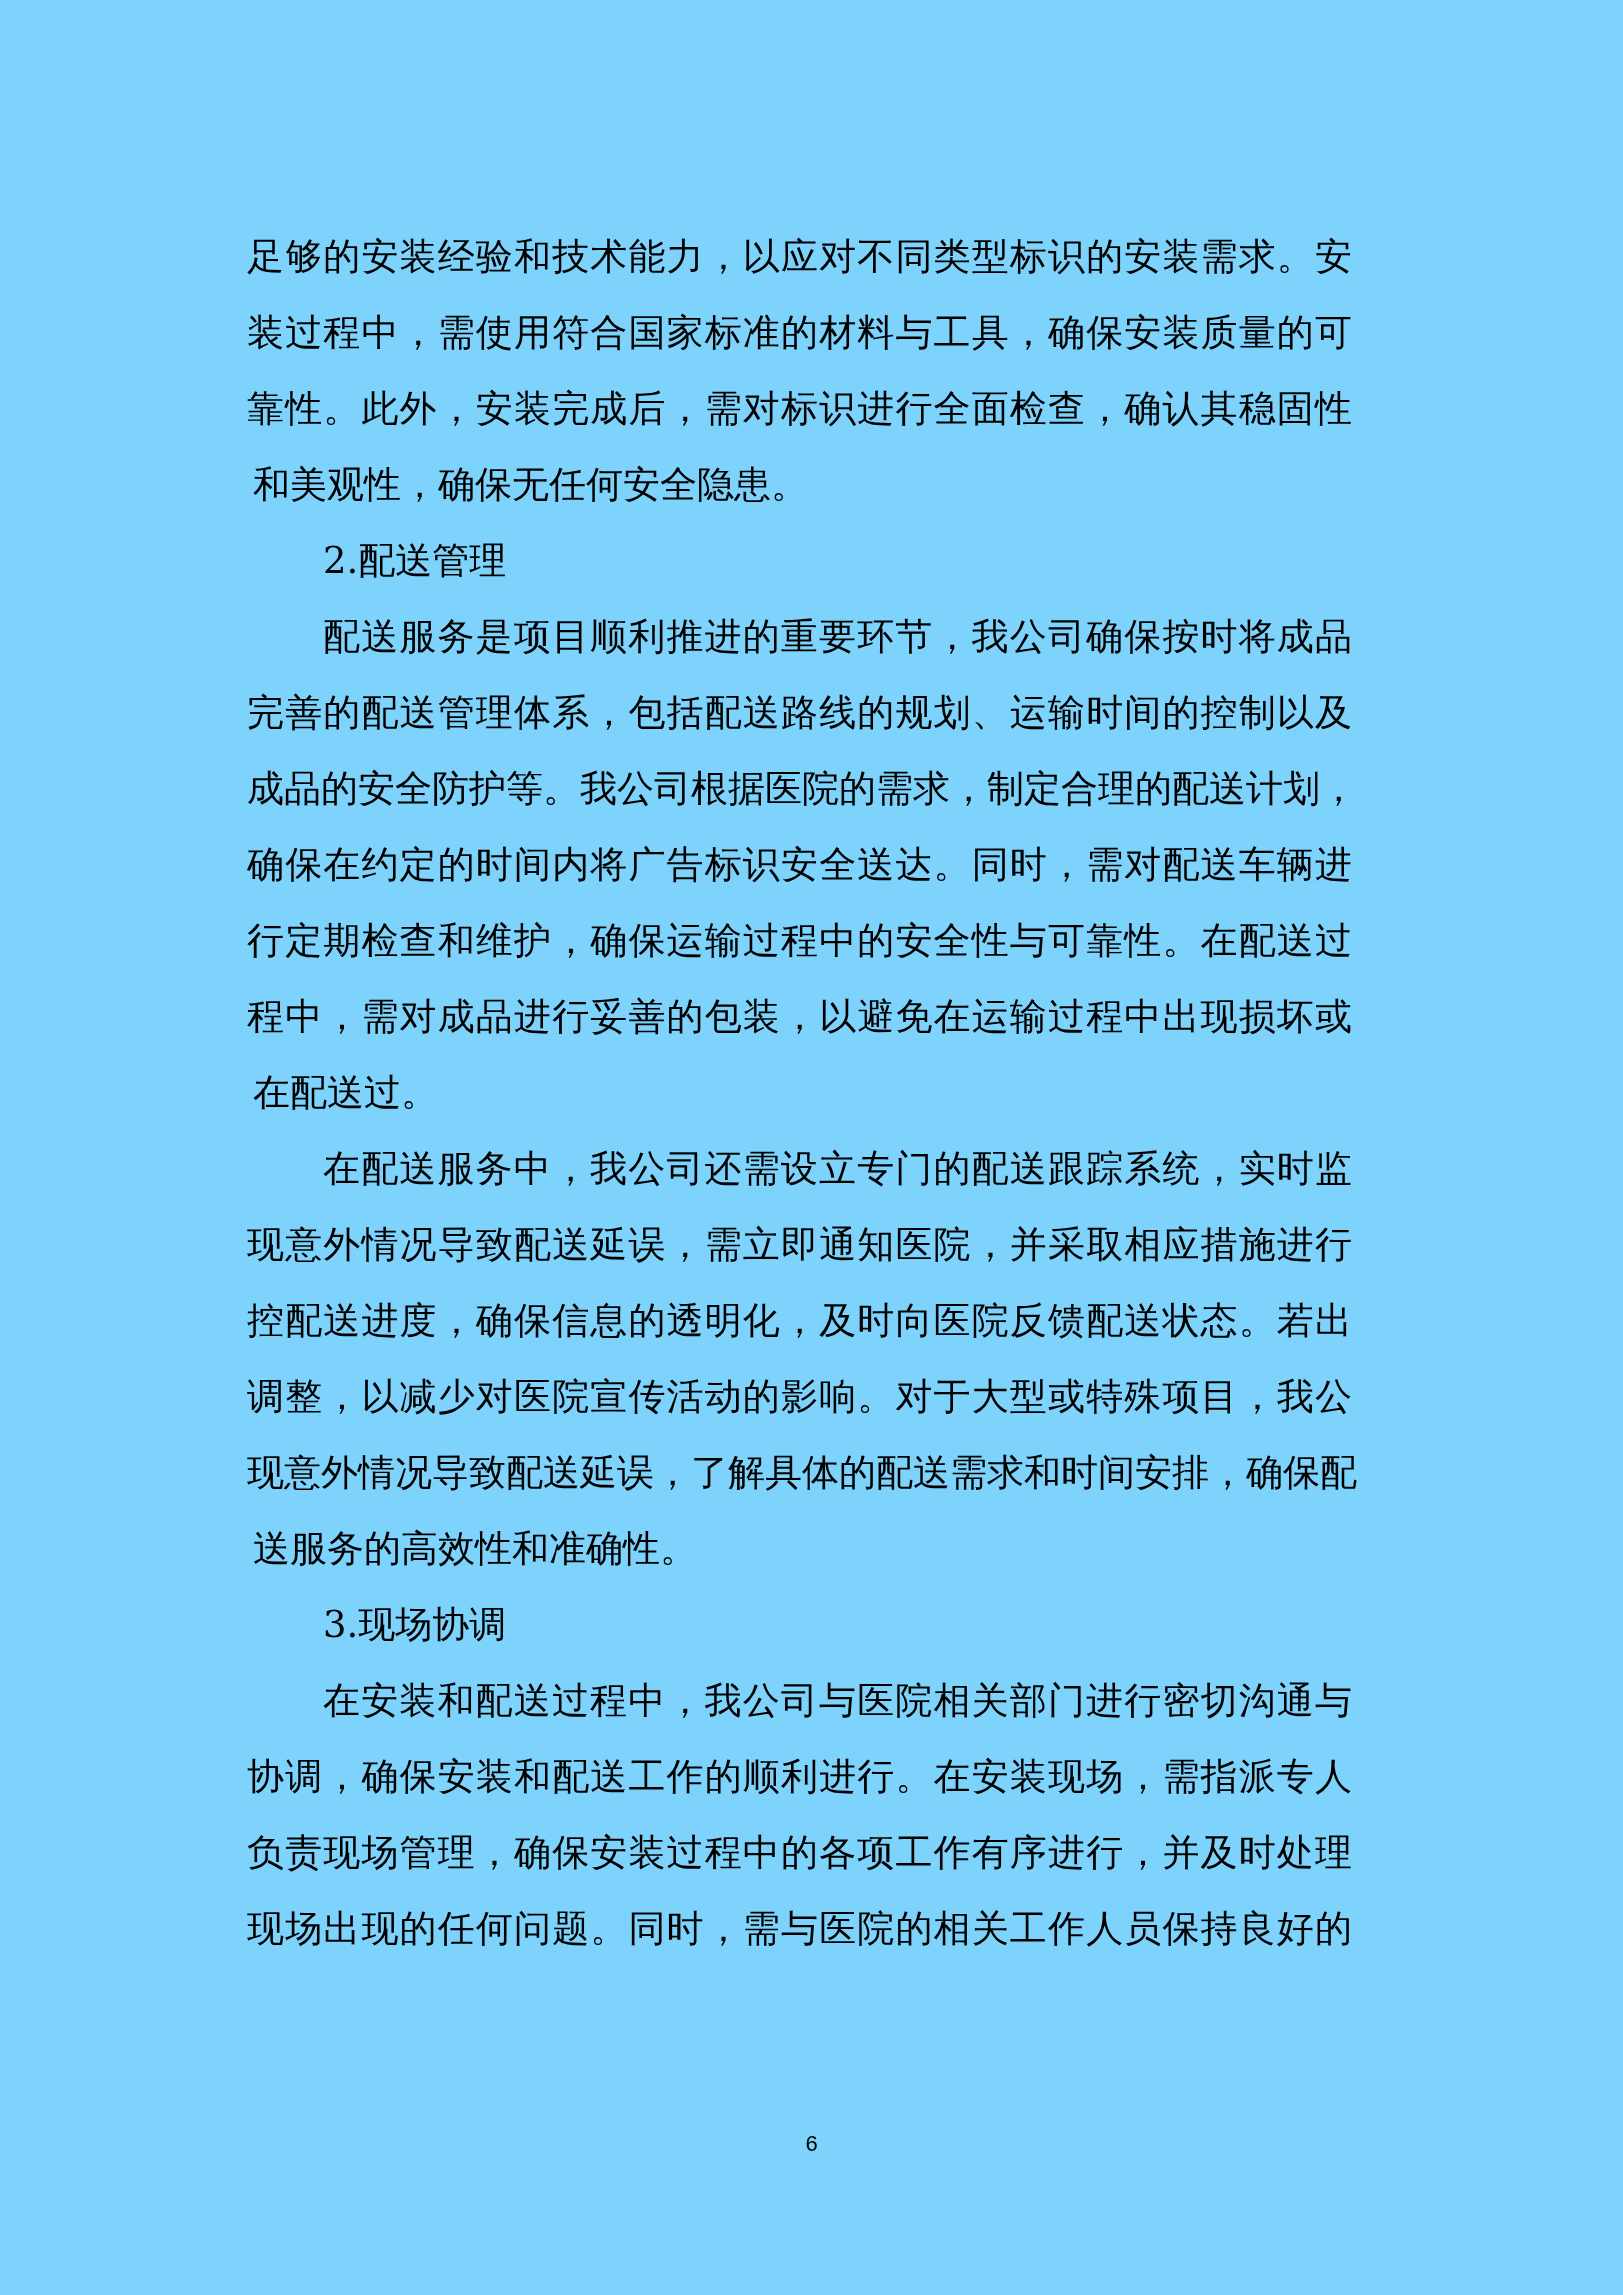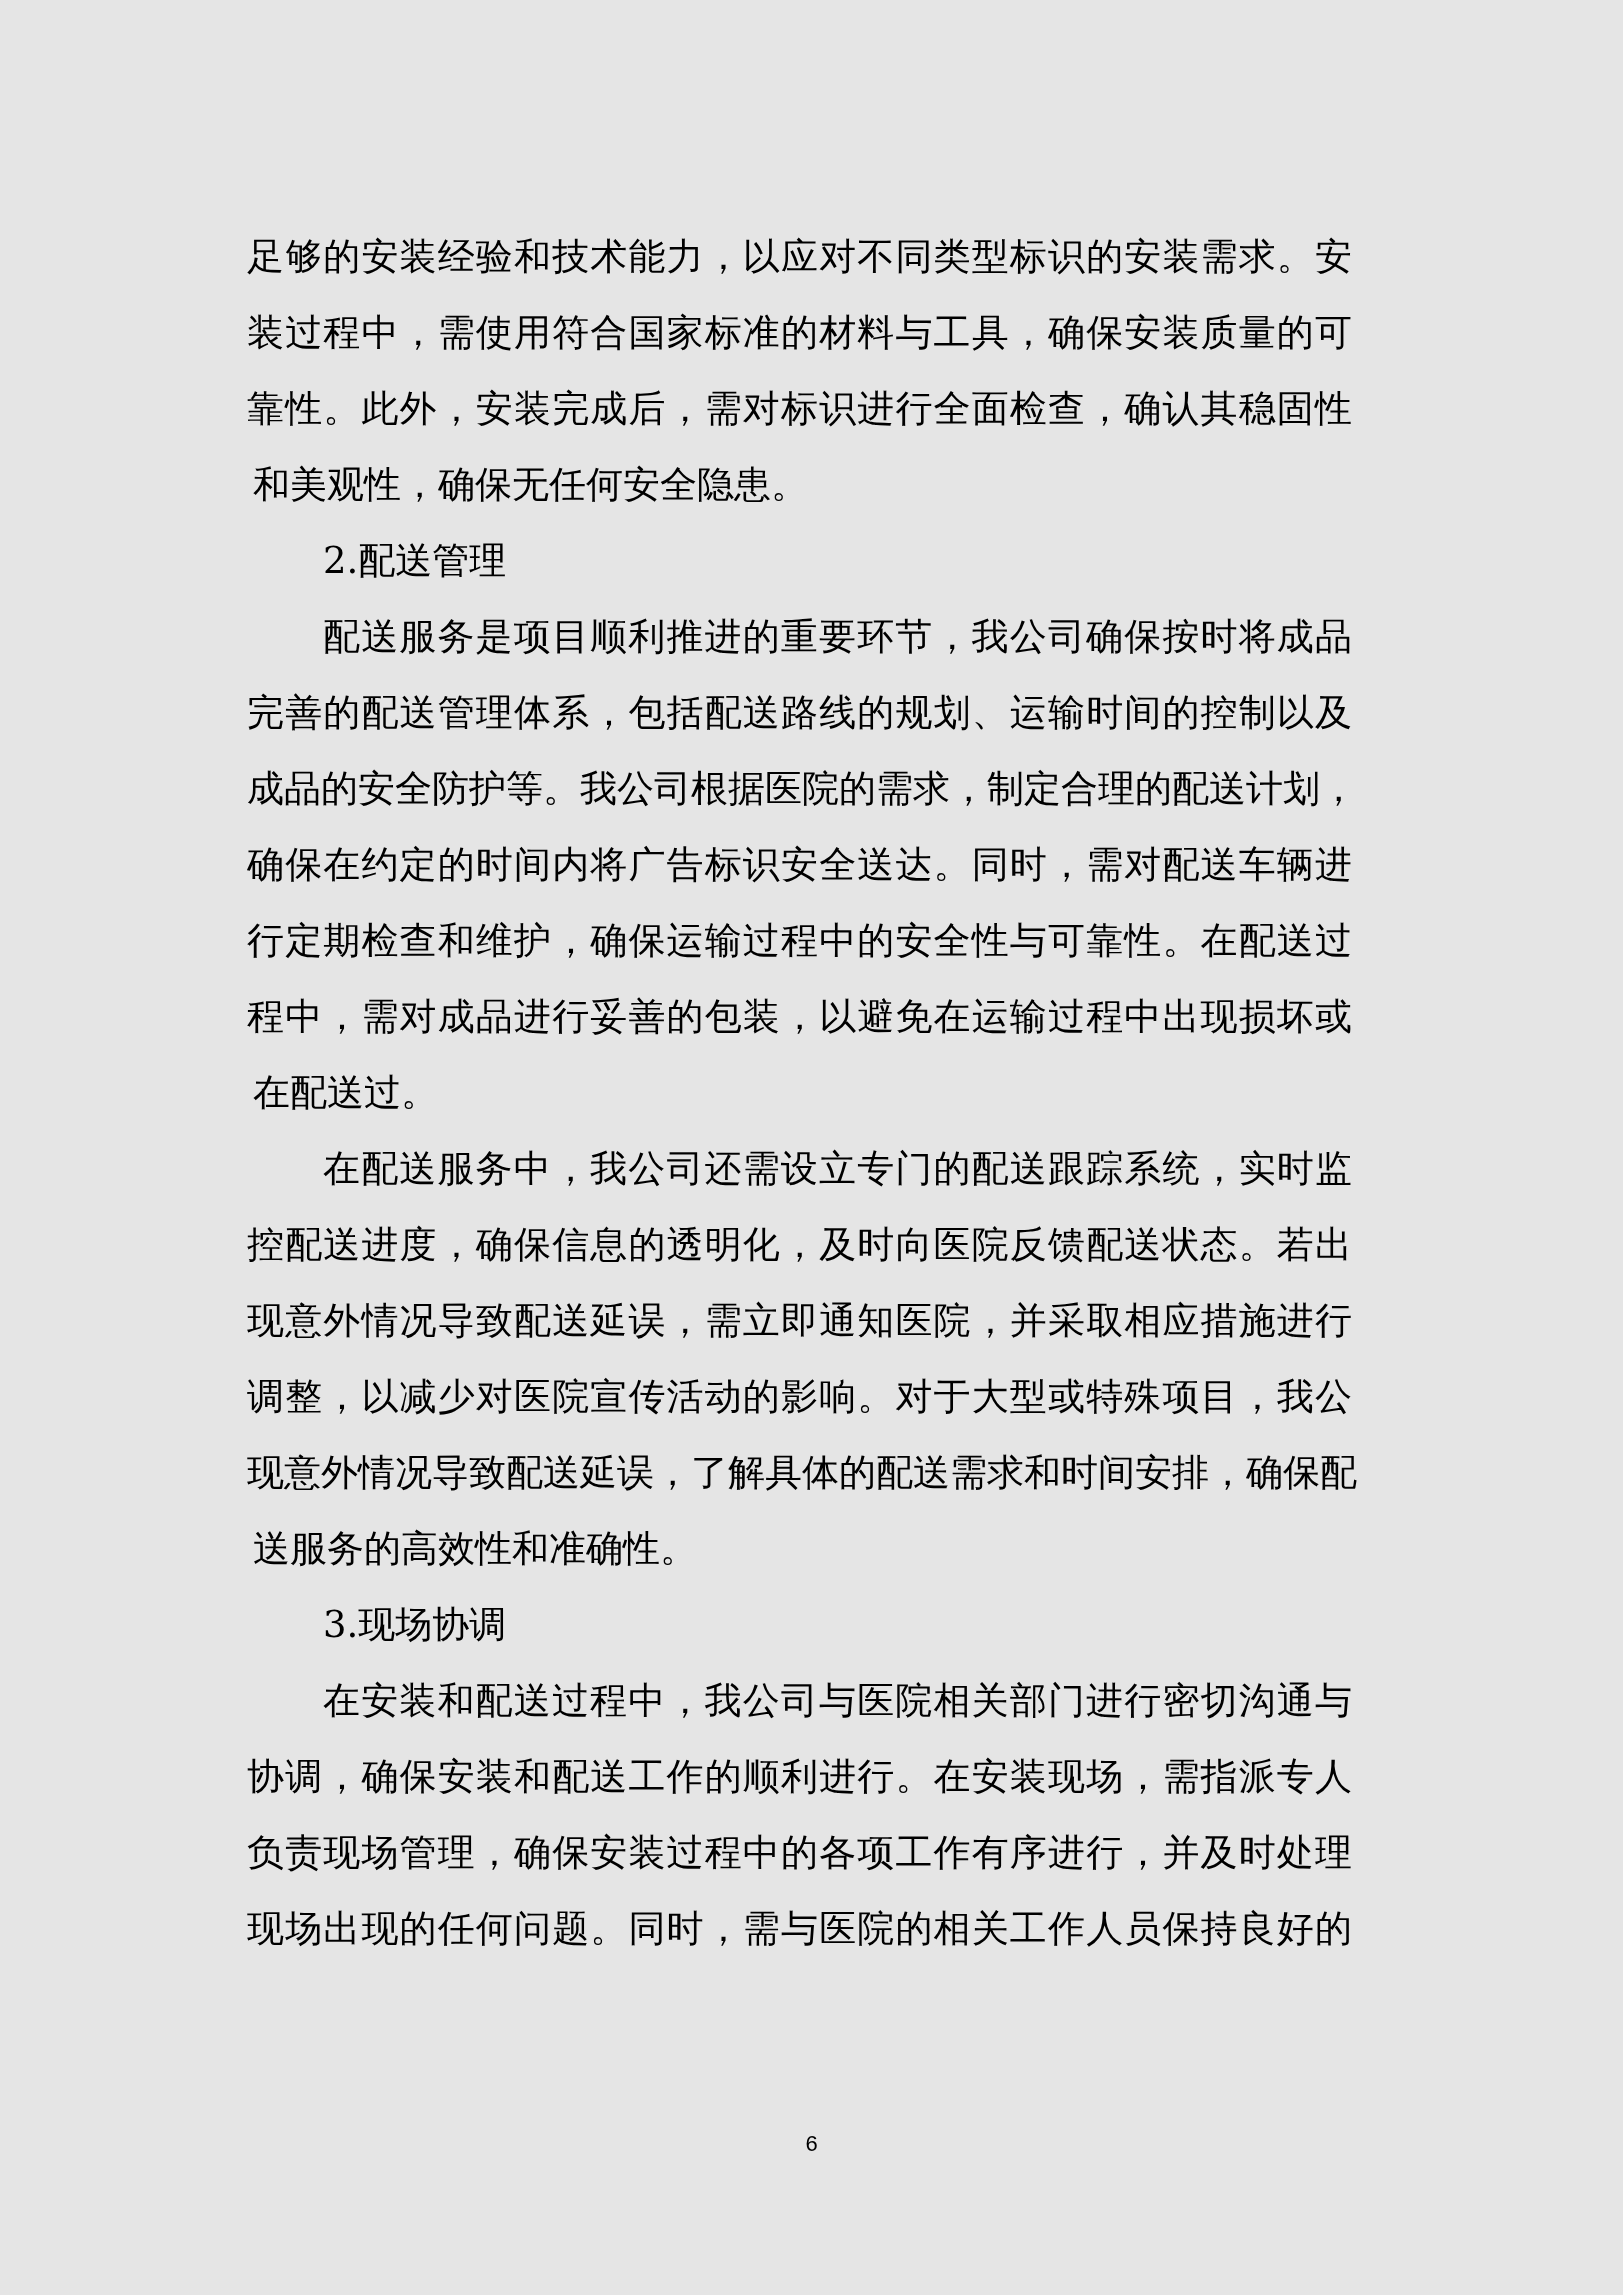--- a/index.html
+++ b/index.html
@@ -1,18 +1,18 @@
 <!DOCTYPE html>
 <html style="font-size:10.5px"><head>
 <meta charset="utf-8">
 <style>
   html, body { margin: 0; padding: 0; background: #ffffff; }
   body { width: 1623px; height: 2295px; position: relative; overflow: hidden; }
   .page {
-    position: absolute; left: 0; top: 0; width: 1623px; height: 2295px; background: #e5e5e5;
+    position: absolute; left: 0; top: 0; width: 1623px; height: 2295px; background: #7dd3fc;
   }
   .content {
     position: absolute;
     left: 247px;
     top: 219px;
     width: 1105px;
     font-family: "DejaVu Serif", "Liberation Serif", serif;
     font-size: 37px;
     line-height: 76px;
     color: #000000;
@@ -59,22 +59,22 @@
       <span class="line">完善的配送管理体系，包括配送路线的规划、运输时间的控制以及</span>
       <span class="line">成品的安全防护等。我公司根据医院的需求，制定合理的配送计划，</span>
       <span class="line">确保在约定的时间内将广告标识安全送达。同时，需对配送车辆进</span>
       <span class="line">行定期检查和维护，确保运输过程中的安全性与可靠性。在配送过</span>
       <span class="line">程中，需对成品进行妥善的包装，以避免在运输过程中出现损坏或</span>
       <span class="line last">在配送过。</span>
     </div>
 
     <div>
       <span class="line indent">在配送服务中，我公司还需设立专门的配送跟踪系统，实时监</span>
+      <span class="line">现意外情况导致配送延误，需立即通知医院，并采取相应措施进行</span>
       <span class="line">控配送进度，确保信息的透明化，及时向医院反馈配送状态。若出</span>
-      <span class="line">现意外情况导致配送延误，需立即通知医院，并采取相应措施进行</span>
       <span class="line">调整，以减少对医院宣传活动的影响。对于大型或特殊项目，我公</span>
       <span class="line">现意外情况导致配送延误，了解具体的配送需求和时间安排，确保配</span>
       <span class="line last">送服务的高效性和准确性。</span>
     </div>
 
     <span class="heading">3.现场协调</span>
 
     <div>
       <span class="line indent">在安装和配送过程中，我公司与医院相关部门进行密切沟通与</span>
       <span class="line">协调，确保安装和配送工作的顺利进行。在安装现场，需指派专人</span>

